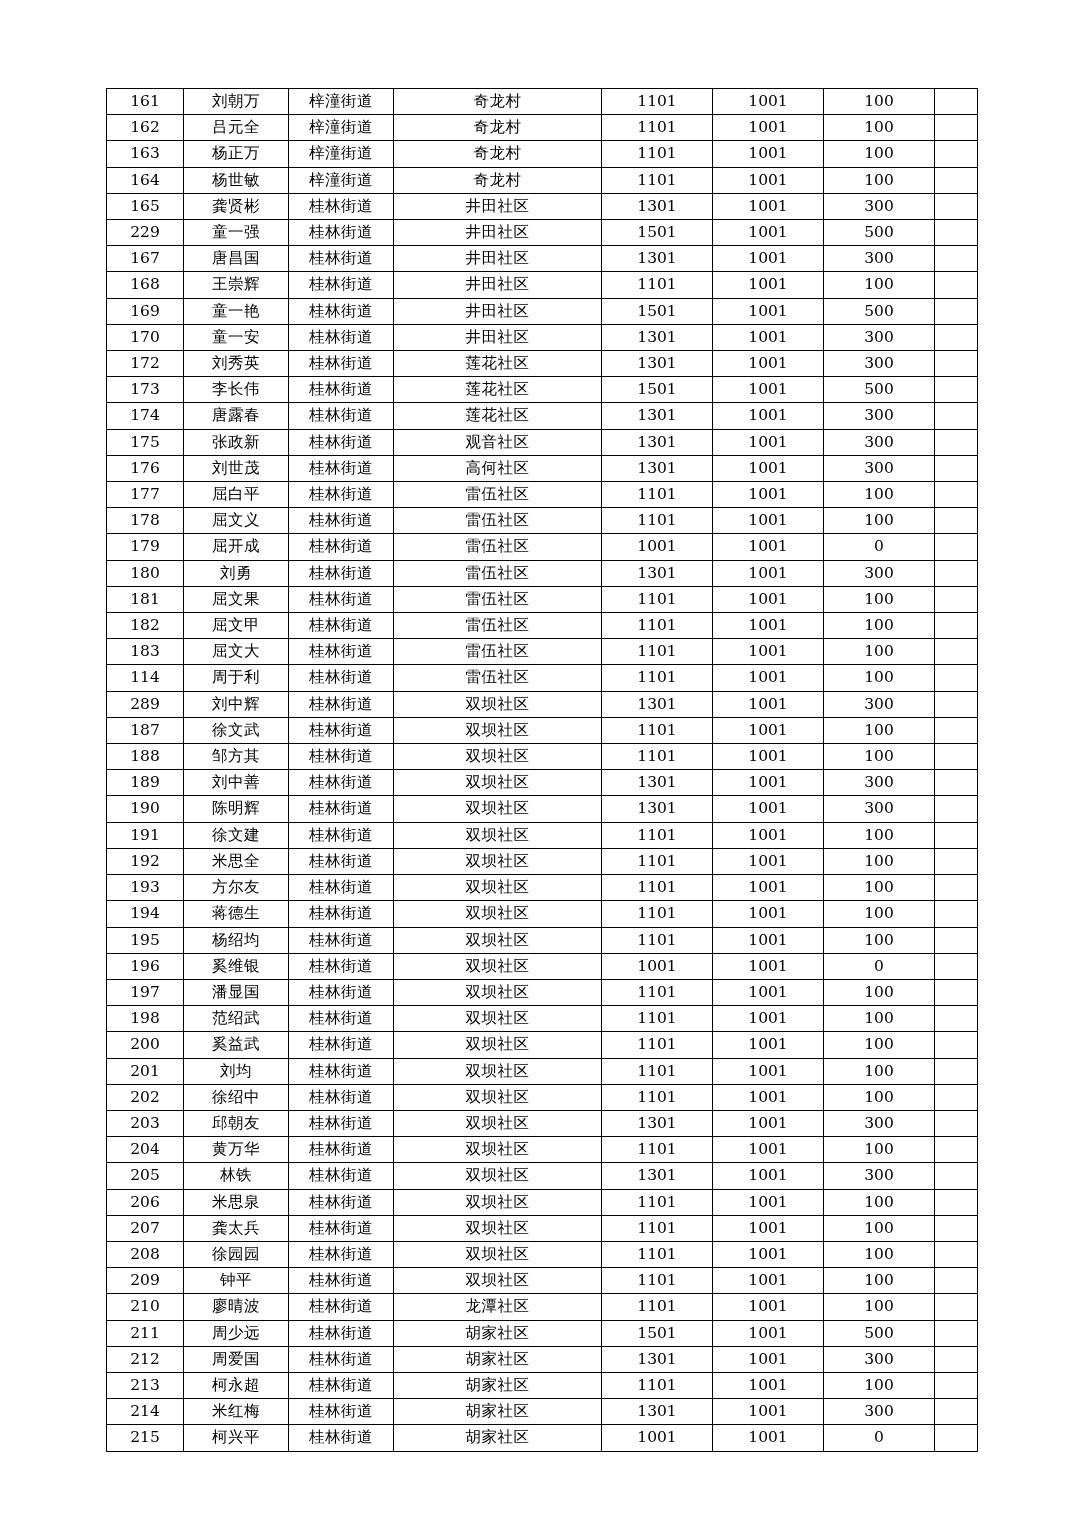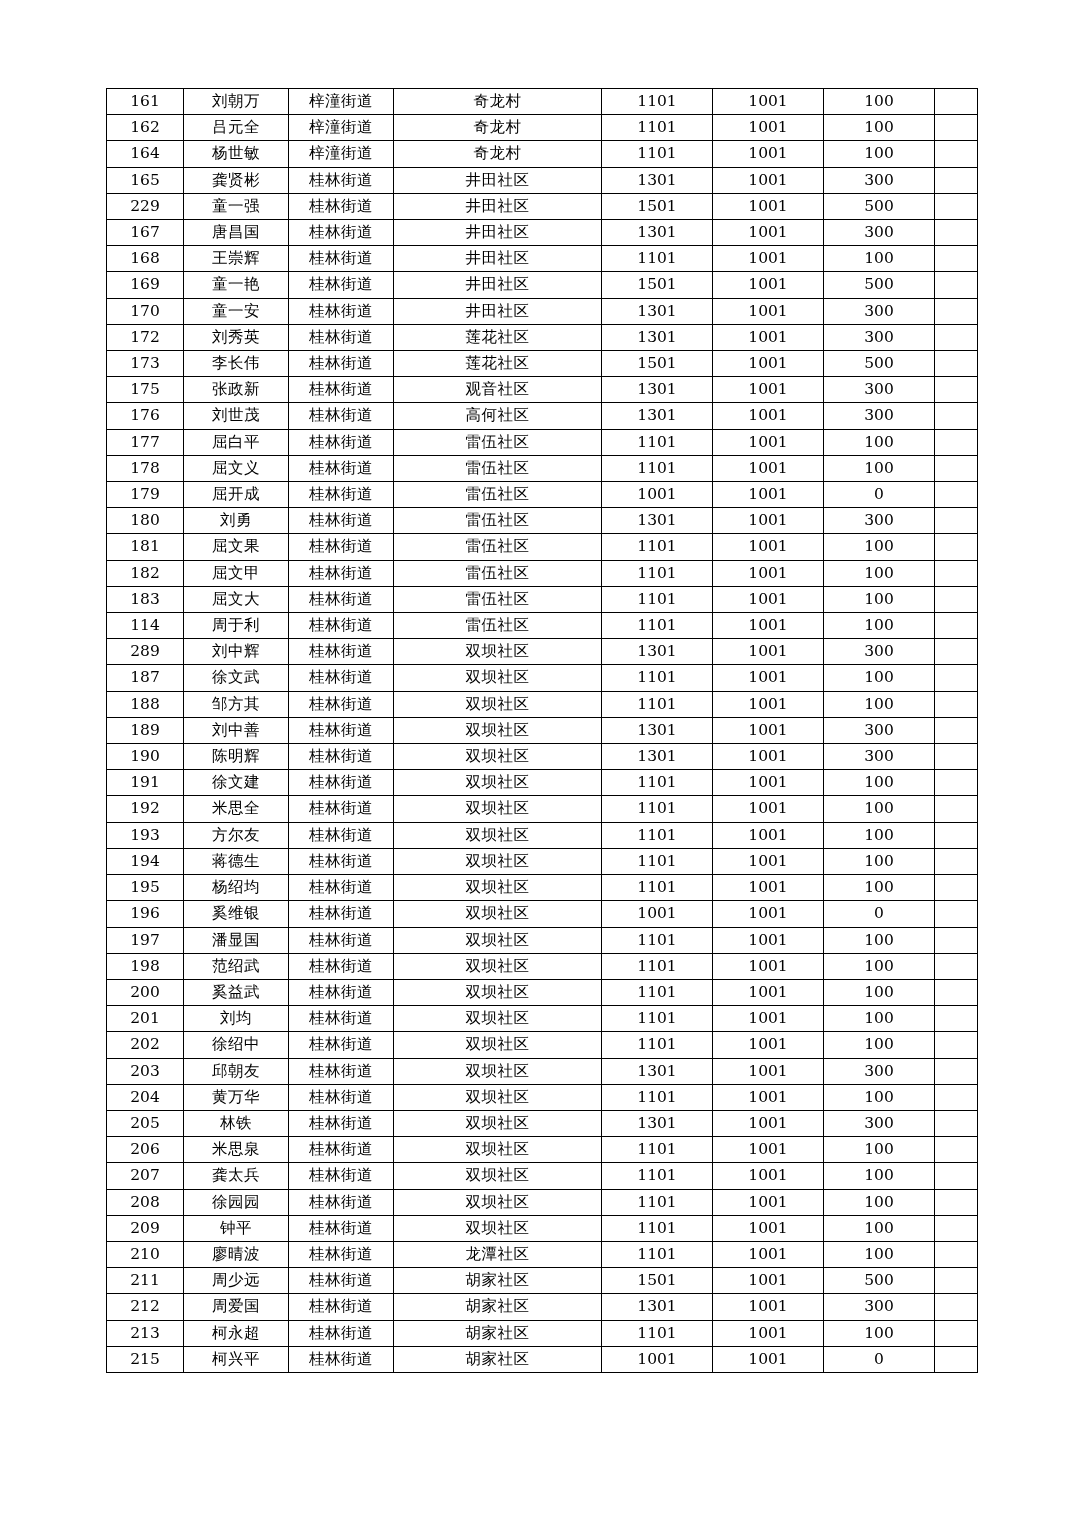--- a/index.html
+++ b/index.html
@@ -66,20 +66,30 @@
           <td class="c-idx">162</td>
           <td class="c-name">吕元全</td>
           <td class="c-town">梓潼街道</td>
           <td class="c-vill">奇龙村</td>
           <td class="c-n1">1101</td>
           <td class="c-n2">1001</td>
           <td class="c-n3">100</td>
           <td class="c-blank"></td>
         </tr>
         <tr>
+          <td class="c-idx">163</td>
+          <td class="c-name">杨正万</td>
+          <td class="c-town">梓潼街道</td>
+          <td class="c-vill">奇龙村</td>
+          <td class="c-n1">1101</td>
+          <td class="c-n2">1001</td>
+          <td class="c-n3">100</td>
+          <td class="c-blank"></td>
+        </tr>
+        <tr>
           <td class="c-idx">164</td>
           <td class="c-name">杨世敏</td>
           <td class="c-town">梓潼街道</td>
           <td class="c-vill">奇龙村</td>
           <td class="c-n1">1101</td>
           <td class="c-n2">1001</td>
           <td class="c-n3">100</td>
           <td class="c-blank"></td>
         </tr>
         <tr>
@@ -156,20 +166,30 @@
           <td class="c-idx">173</td>
           <td class="c-name">李长伟</td>
           <td class="c-town">桂林街道</td>
           <td class="c-vill">莲花社区</td>
           <td class="c-n1">1501</td>
           <td class="c-n2">1001</td>
           <td class="c-n3">500</td>
           <td class="c-blank"></td>
         </tr>
         <tr>
+          <td class="c-idx">174</td>
+          <td class="c-name">唐露春</td>
+          <td class="c-town">桂林街道</td>
+          <td class="c-vill">莲花社区</td>
+          <td class="c-n1">1301</td>
+          <td class="c-n2">1001</td>
+          <td class="c-n3">300</td>
+          <td class="c-blank"></td>
+        </tr>
+        <tr>
           <td class="c-idx">175</td>
           <td class="c-name">张政新</td>
           <td class="c-town">桂林街道</td>
           <td class="c-vill">观音社区</td>
           <td class="c-n1">1301</td>
           <td class="c-n2">1001</td>
           <td class="c-n3">300</td>
           <td class="c-blank"></td>
         </tr>
         <tr>
@@ -523,20 +543,30 @@
           <td class="c-blank"></td>
         </tr>
         <tr>
           <td class="c-idx">213</td>
           <td class="c-name">柯永超</td>
           <td class="c-town">桂林街道</td>
           <td class="c-vill">胡家社区</td>
           <td class="c-n1">1101</td>
           <td class="c-n2">1001</td>
           <td class="c-n3">100</td>
+          <td class="c-blank"></td>
+        </tr>
+        <tr>
+          <td class="c-idx">214</td>
+          <td class="c-name">米红梅</td>
+          <td class="c-town">桂林街道</td>
+          <td class="c-vill">胡家社区</td>
+          <td class="c-n1">1301</td>
+          <td class="c-n2">1001</td>
+          <td class="c-n3">300</td>
           <td class="c-blank"></td>
         </tr>
         <tr>
           <td class="c-idx">215</td>
           <td class="c-name">柯兴平</td>
           <td class="c-town">桂林街道</td>
           <td class="c-vill">胡家社区</td>
           <td class="c-n1">1001</td>
           <td class="c-n2">1001</td>
           <td class="c-n3">0</td>

